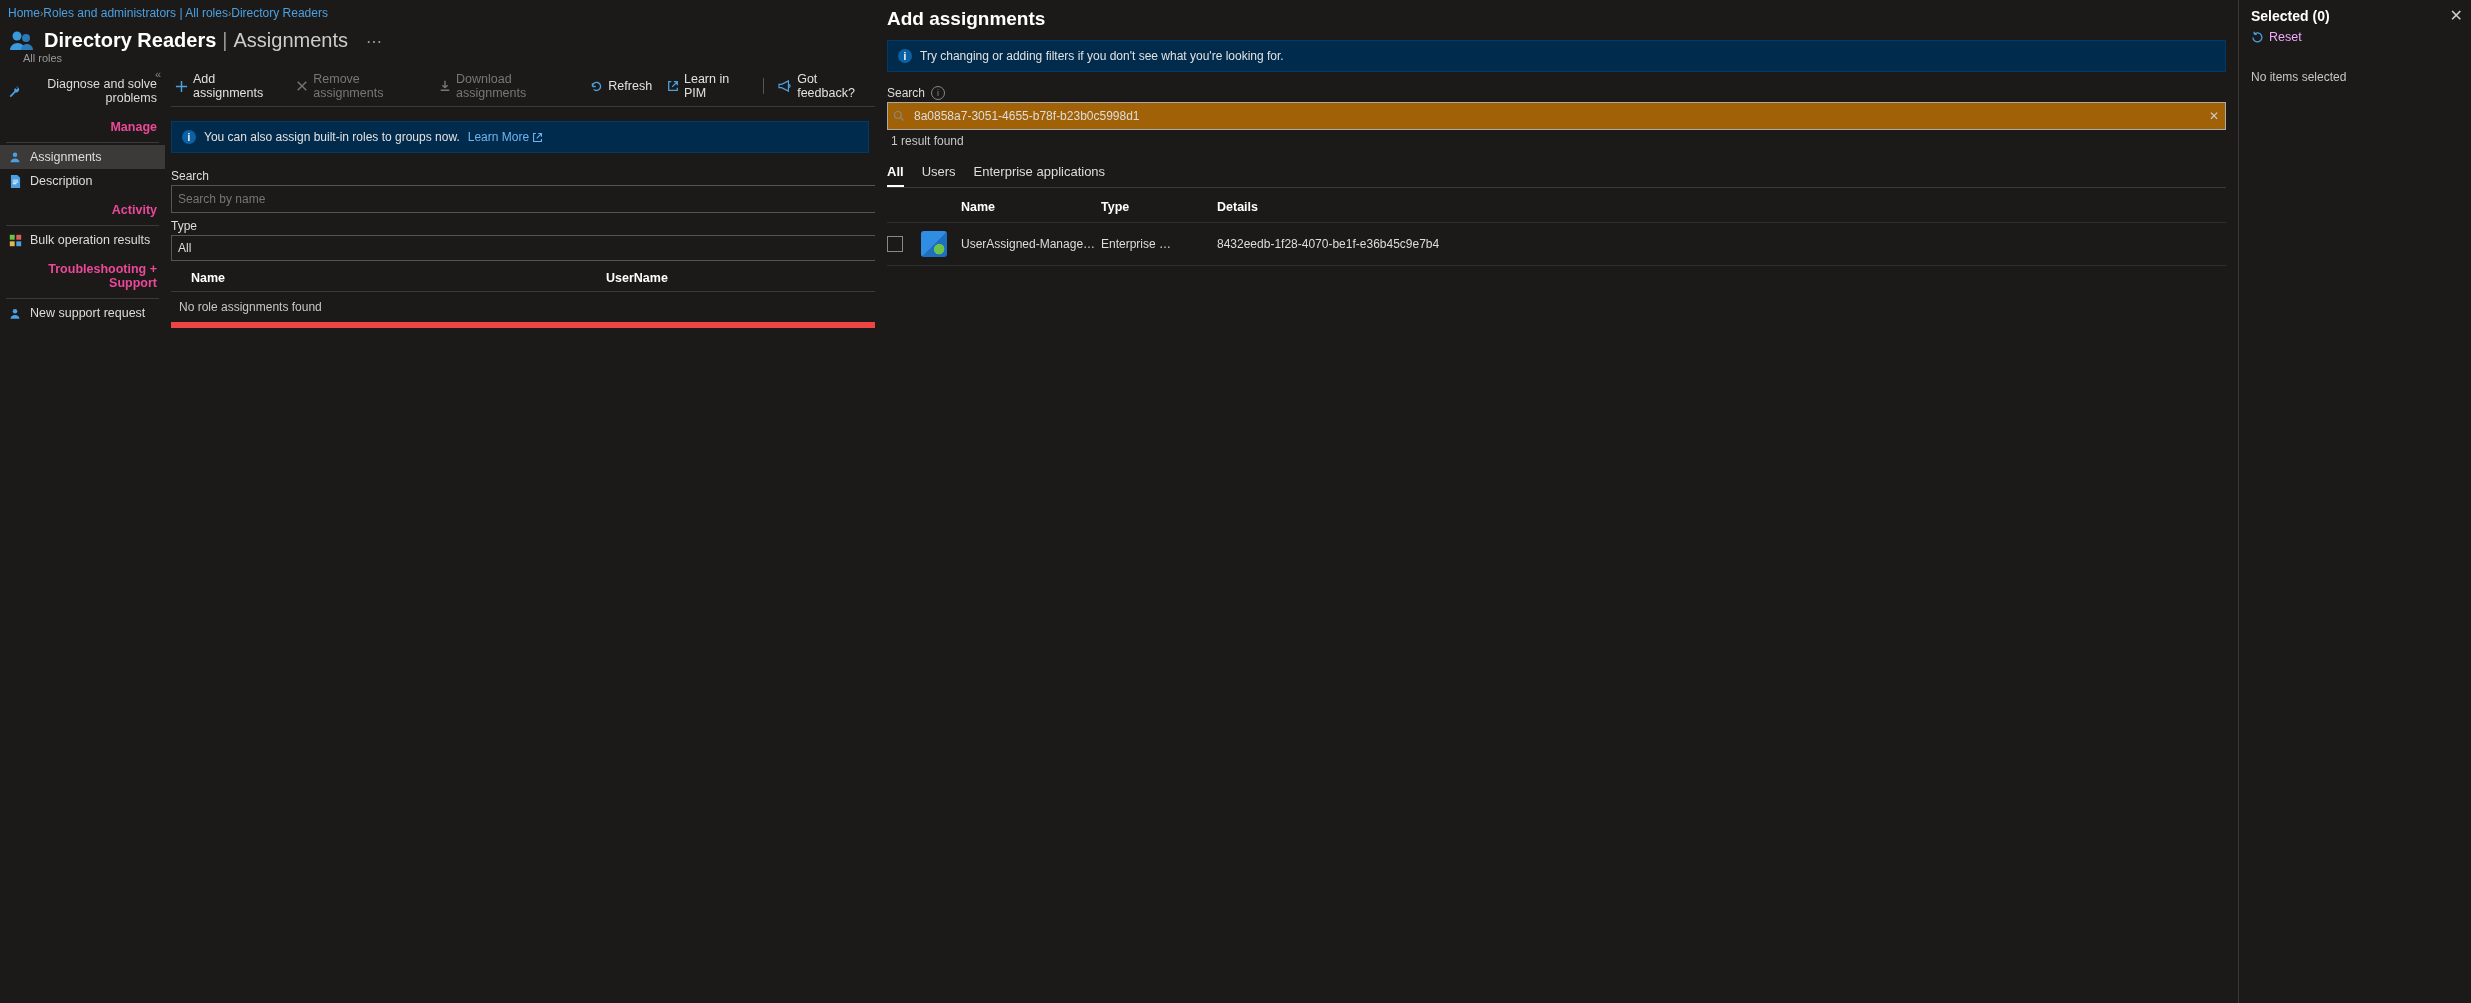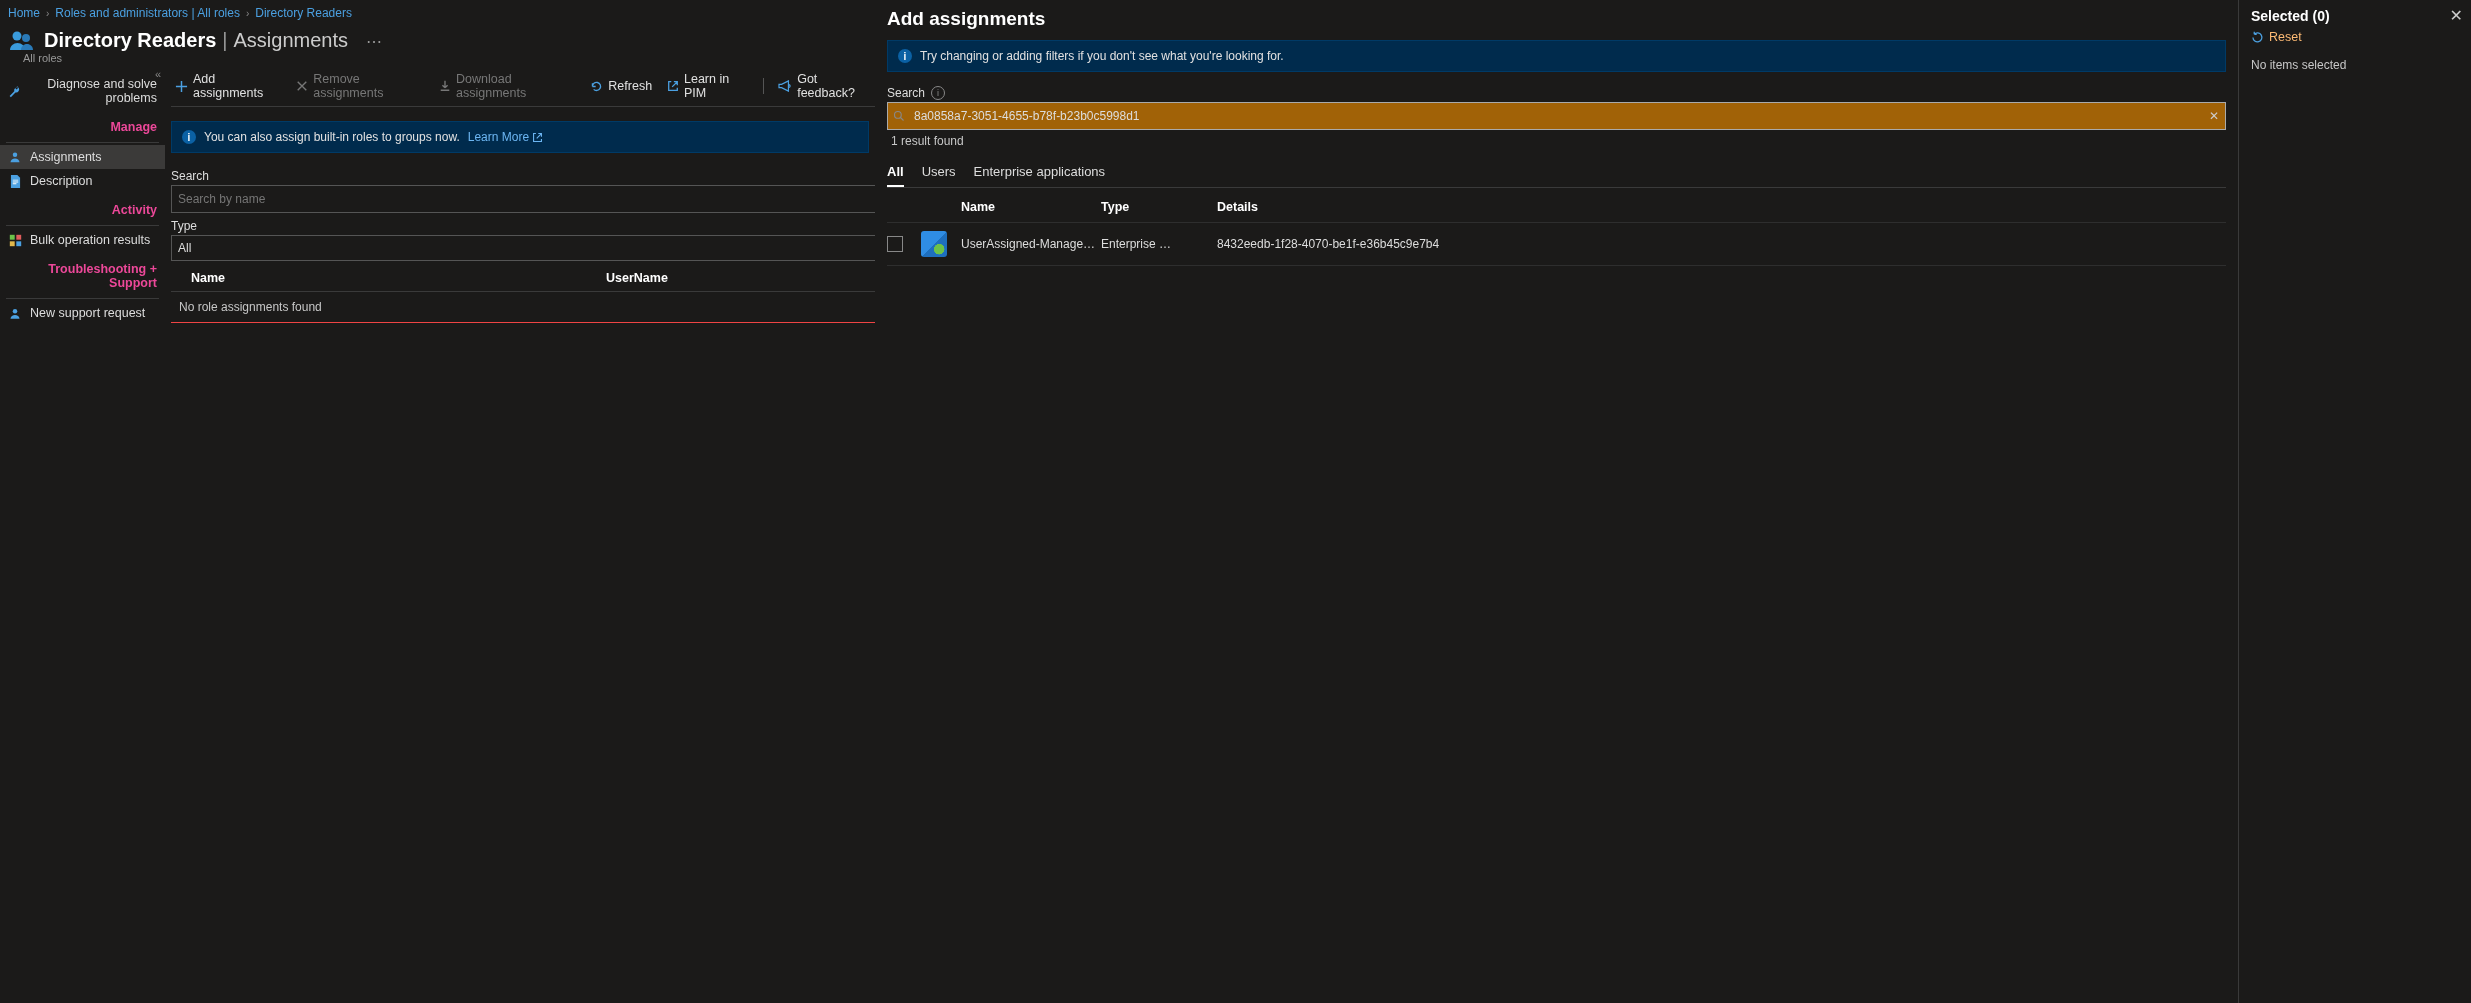--- a/index.html
+++ b/index.html
@@ -12,21 +12,20 @@
     height: 100%;
     width: 100%;
     overflow: hidden;
   }
   a { color: #4ba0e1; text-decoration: none; }
   .breadcrumb {
     padding: 6px 0 2px 8px;
     font-size: 12px;
     display: flex;
     align-items: center;
-    gap: 6px;
   }
   .chev { color: #888; font-size: 10px; }
   .page-header {
     display: flex;
     align-items: center;
     padding: 4px 0 0 8px;
   }
   .role-icon {
     width: 28px; height: 28px;
     margin-right: 8px;
@@ -135,21 +134,21 @@
 
   .results-header {
     display:flex;
     border-bottom:1px solid #3a3a3a;
     padding:6px 0 6px 20px;
     font-size:12.5px;font-weight:600;color:#fff;
     margin-top:4px;
   }
   .col-name{flex:0 0 415px;}
   .col-user{flex:1;}
-  .no-results{padding:8px 0 8px 8px;color:#c7c7c7;font-size:12px;border-bottom:1px solid #ef4444;}
+  .no-results{padding:8px 0 8px 8px;color:#c7c7c7;font-size:12px;border-bottom:6px solid #ef4444;}
 
   
   .right-blade {
     flex:1;
     background:#1b1a19;
     border-left:0px solid #333;
     display:flex;
     position:relative;
   }
   .blade-main {
@@ -218,21 +217,21 @@
     border-radius:3px;background:radial-gradient(circle at 70% 70%, #6cc24a 0 20%, transparent 21%),
       linear-gradient(135deg,#2f8de4 0 50%,#1e6fbf 50% 100%);
   }
   .truncate{white-space:nowrap;overflow:hidden;text-overflow:ellipsis;}
 
   .selected-pane{
     flex:0 0 210px;
     padding: 8px 10px 0 12px;
   }
   .sel-title{font-size:14px;font-weight:600;color:#fff;margin-bottom:6px;}
-  .reset-link{display:flex;align-items:center;gap:5px;color:#fdba74;font-size:12.5px;cursor:pointer;margin-bottom:14px;}
+  .reset-link{display:flex;align-items:center;gap:5px;color:#f0abfc;font-size:12.5px;cursor:pointer;margin-bottom:26px;}
   .no-sel{font-size:12px;color:#c7c7c7;}
 
   .info-o {
     width:12px;height:12px;border:1px solid #888;border-radius:50%;
     display:inline-flex;align-items:center;justify-content:center;
     font-size:9px;color:#888;
   }
 </style>
 </head>
 <body>

